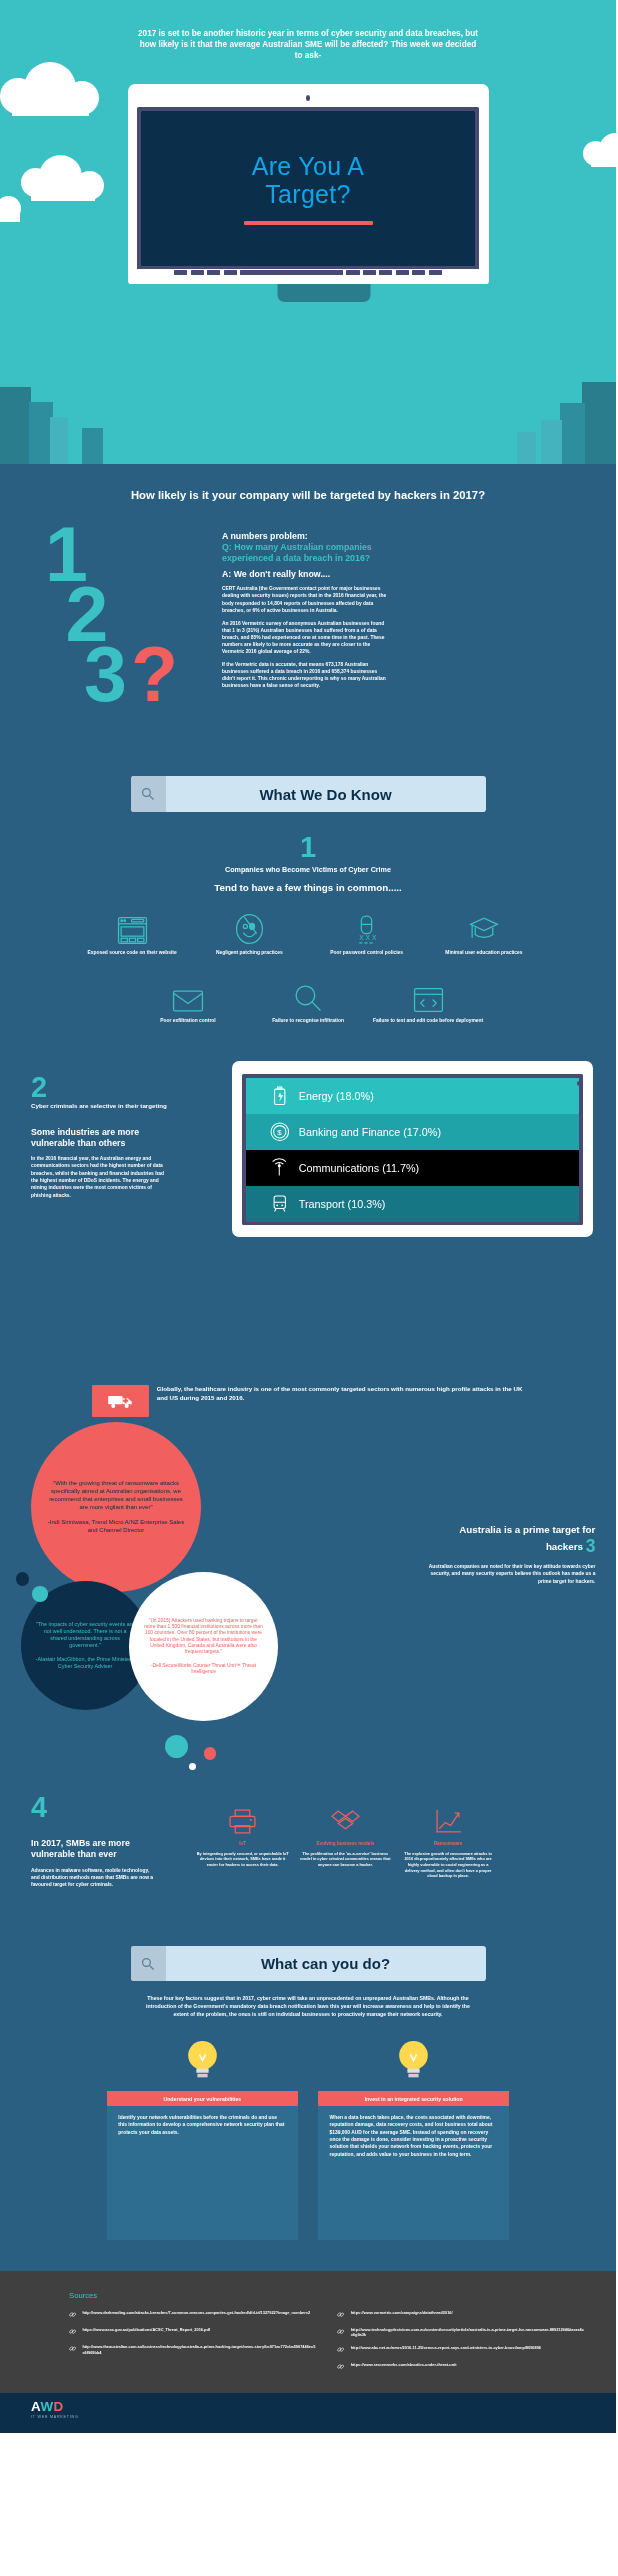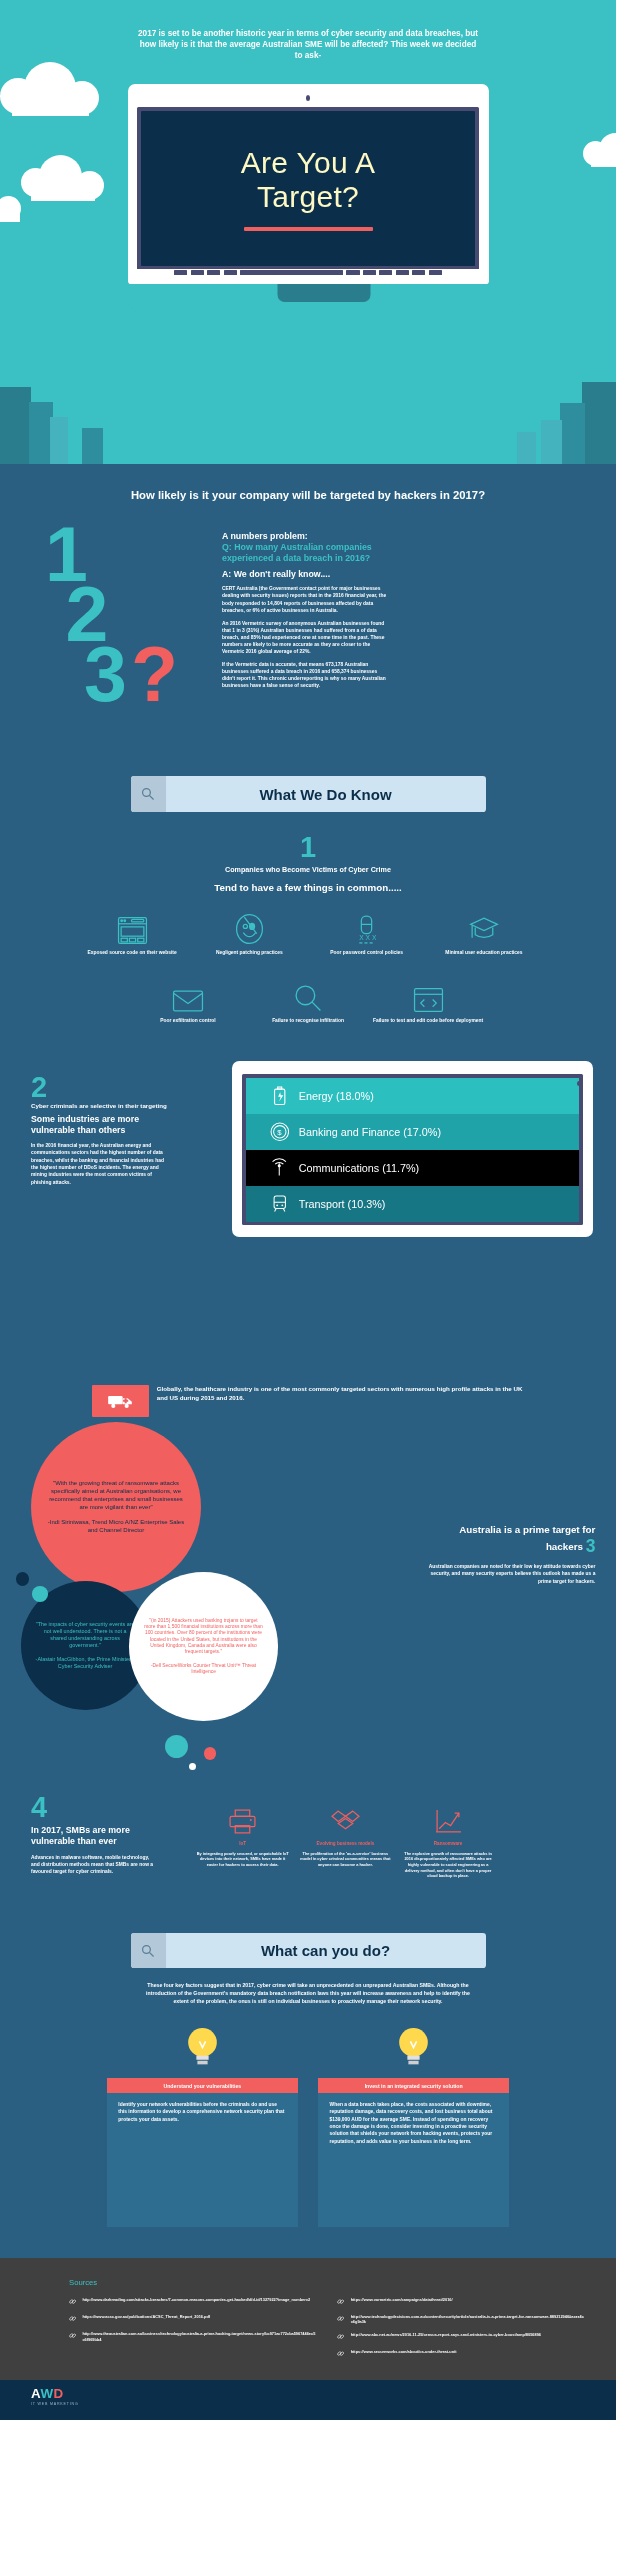--- a/index.html
+++ b/index.html
@@ -42,21 +42,21 @@
     box-shadow:0 0 0 0 rgba(0,0,0,0);
   }
   .cam { width:4.1px; height:5.2px; border-radius:50%; background:#474b72; margin:0 auto 6.2px; }
   .bezel { background:#474b72; padding:4.1px; border-radius:1.5px; }
   .screen {
     background:#0b2e4a; border-radius:1px; min-height:155px;
     display:flex; flex-direction:column; align-items:center; justify-content:center;
     padding:17.5px 10.3px;
   }
   .screen h1 {
-    font-size:30px; line-height:1.12; font-weight:400; color:#fef9c3;
+    font-size:25px; line-height:1.12; font-weight:400; color:#0ea5e9;
     text-align:center; letter-spacing:0.3px;
   }
   .redline { width:129px; height:3.6px; background:#f15f5f; margin-top:13.4px; border-radius:1px; }
   .kbd-strip { height:7.2px; background:#fff; border-radius:0 0 4.1px 4.1px; position:relative; margin-top:-1px; }
   .kbd-row { display:flex; gap:3.1px; justify-content:center; padding-top:1px; }
   .kbd-row span { display:block; height:5.2px; background:#474b72; border-radius:0.5px; }
   .laptop-base {
     width:392px; height:27px; margin:0 auto; background:#3bc0c3;
     border-radius:0 0 9.3px 9.3px; position:relative;
   }
@@ -114,21 +114,21 @@
   }
   .icongrid.r2 { grid-template-columns:repeat(3,1fr); width:355px; }
   .ig-cell { text-align:center; }
   .ig-ico { height:38px; display:flex; align-items:flex-end; justify-content:center; }
   .ig-cap { font-size:4.9px; font-weight:700; line-height:1.35; margin-top:5.2px; }
 
   
   .s2 { position:relative; padding-top:17.5px; }
   .s2-left { width:170px; padding-left:31px; }
   .s2-t { font-size:6.2px; font-weight:700; line-height:1.4; }
-  .s2-h { font-size:8.8px; font-weight:700; color:#fff; margin-top:3px; line-height:1.25; }
+  .s2-h { font-size:8.8px; font-weight:700; color:#fff; margin-top:16px; line-height:1.25; }
   .s2-p { font-size:4.9px; line-height:1.5; font-weight:700; margin-top:6.2px; }
 
   .tablet {
     position:absolute; right:23px; top:5.2px; width:361px;
     background:#fff; border-radius:7.2px; padding:13.4px 10.3px 11.3px;
   }
   .tablet .dot { position:absolute; right:11.3px; top:20.6px; width:4.6px; height:4.6px; background:#474b72; border-radius:50%; }
   .tablet-bezel { background:#474b72; padding:3.6px; border-radius:1.5px; }
   .chart { background:#f4f4f4; }
   .chart-hd { padding:7.2px 8.2px 6.2px; display:flex; align-items:flex-start; gap:6.2px; }

